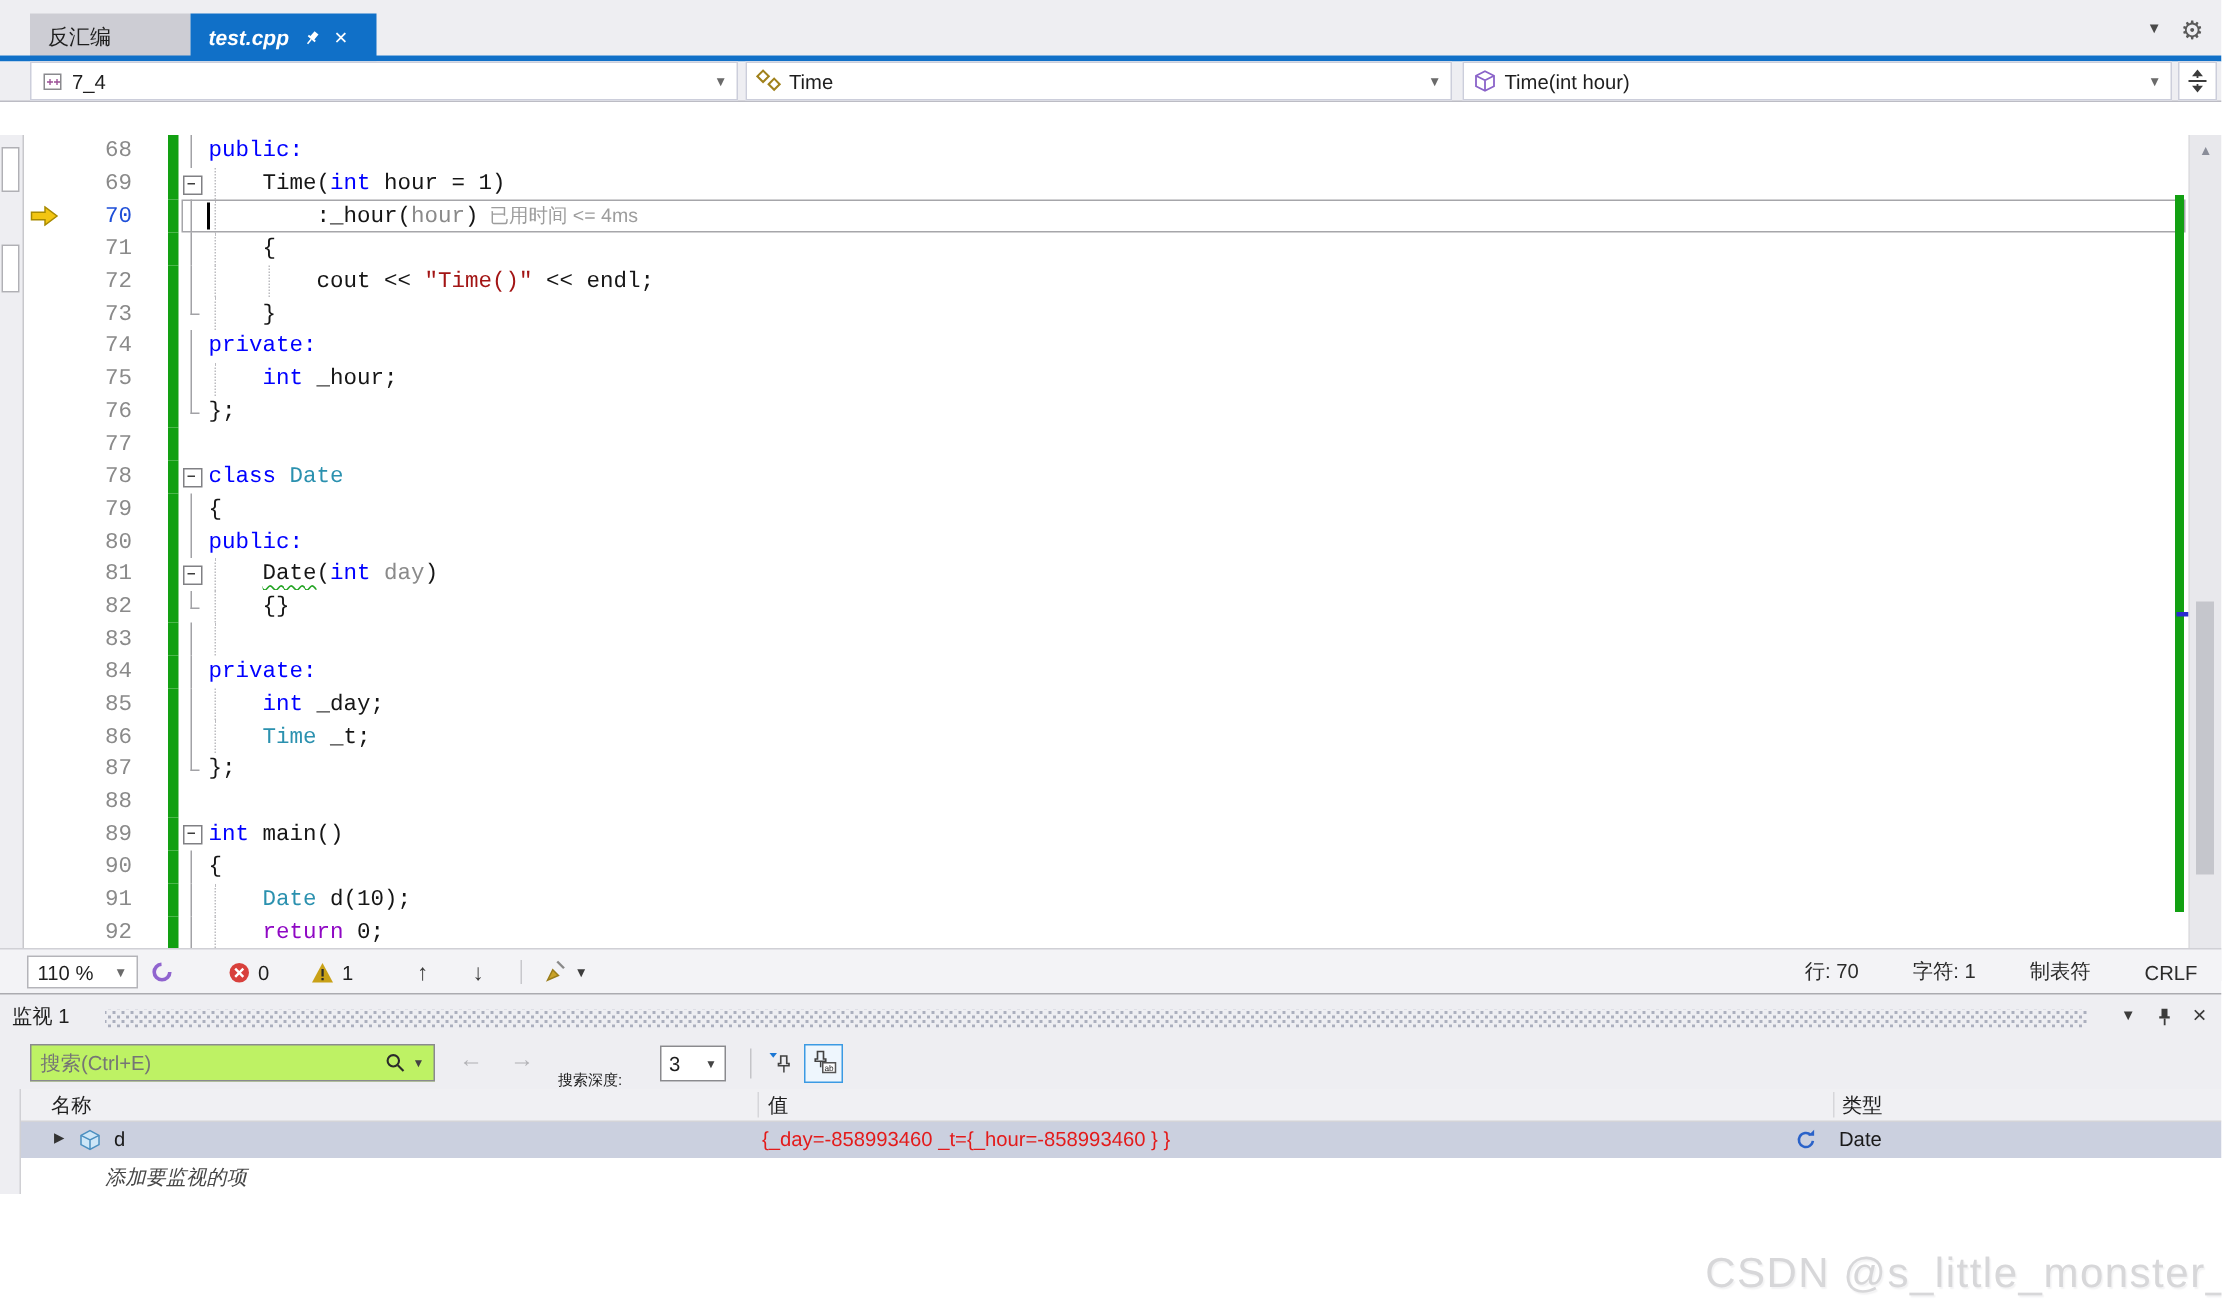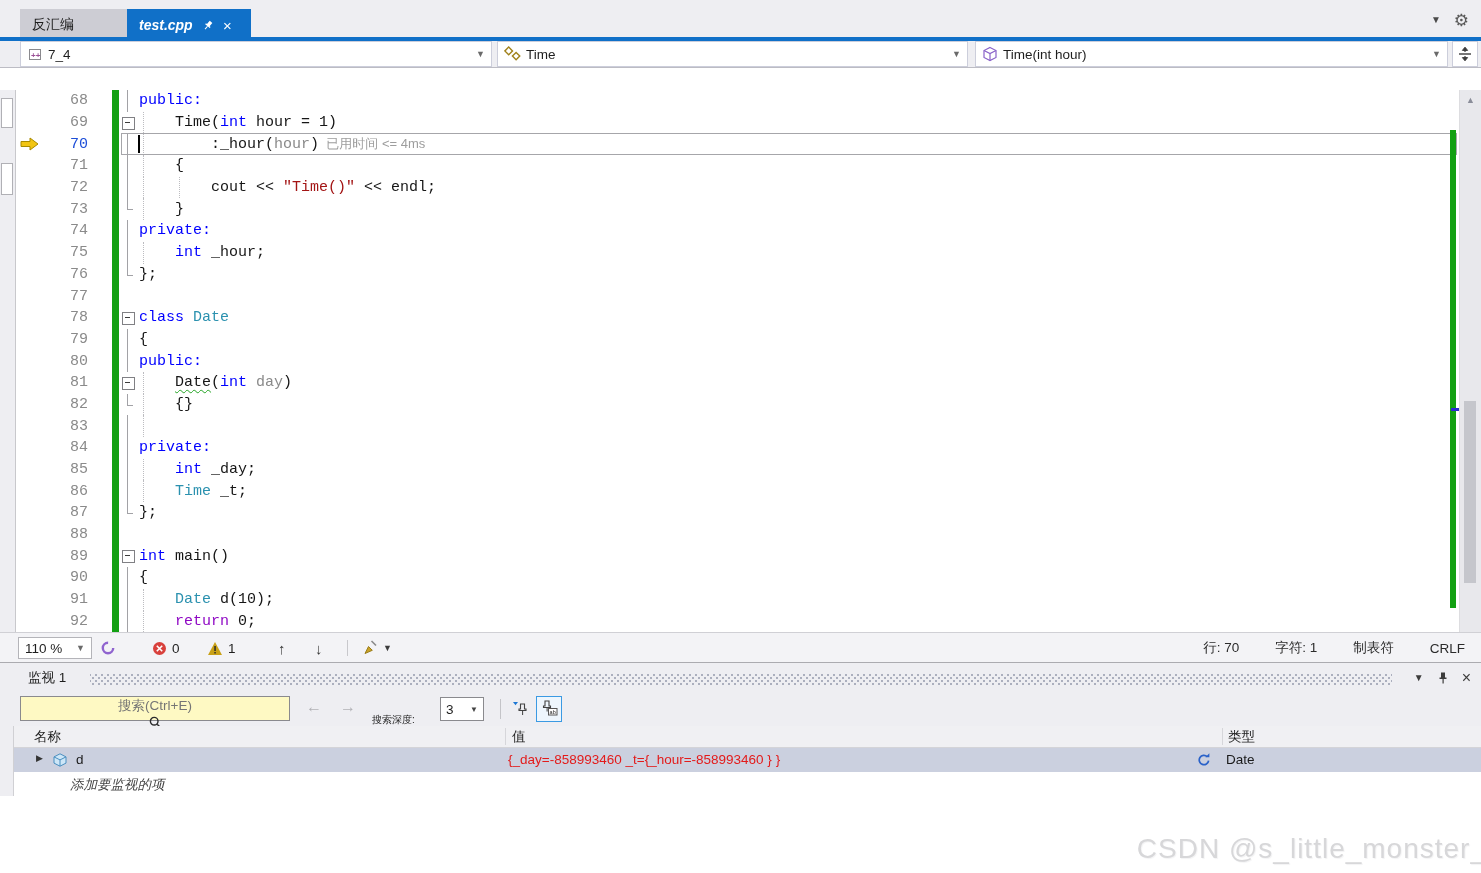--- a/index.html
+++ b/index.html
@@ -89,29 +89,29 @@
   .zoombox .chev { margin-left:auto; font-size:9px; color:#6a6a6a; }
   .es-item { position:absolute; top:4px; height:22px; display:flex; align-items:center; gap:5px; }
   .es-right { position:absolute; right:16px; top:0; height:30px; display:flex; align-items:center;
               gap:36px; color:#2b2b2b; }
   .es-sep { position:absolute; left:347px; top:7px; width:1px; height:16px; background:#c8c8cc; }
   .arrow-btn { font-size:15px; color:#3c3c3c; }
 
   
   .watch { position:absolute; top:662px; left:0; right:0; bottom:0; background:#fff; }
   .wtitle { height:30px; background:#eeeef2; border-top:1px solid #ababb0;
-            display:flex; align-items:center; padding:0 10px 0 28px; font-size:13.5px; gap:12px; }
+            display:flex; align-items:center; padding:0 10px 0 8px; font-size:13.5px; gap:12px; }
   .wdots { flex:1; height:12px; margin:2px 10px 0 12px;
            background-image:radial-gradient(#abafbe 1px, transparent 1.2px),
                             radial-gradient(#abafbe 1px, transparent 1.2px);
            background-size:6px 6px; background-position:0 2px,3px 5px; }
   .wtitle .ico { color:#3c3c3c; font-size:11px; display:flex; align-items:center; }
   .wtoolbar { height:34px; background:#eeeef2; position:relative; }
-  .wsearch { position:absolute; left:20px; top:4px; width:270px; height:25px; background:#fef9c3;
-             border:1px solid #8a8a8e; display:flex; align-items:center; padding:0 6px;flex-direction:column; }
+  .wsearch { position:absolute; left:20px; top:4px; width:270px; height:25px; background:#bef264;
+             border:1px solid #8a8a8e; display:flex; align-items:center; padding:0 6px; }
   .wsearch .ph { color:#757575; font-size:13.5px; flex:1; }
   .wsearch .chev { font-size:8px; color:#444; margin-left:4px; }
   .wnav { position:absolute; top:6px; font-size:16px; color:#b2b2b6; }
   .wdepth-label { position:absolute; left:372px; top:21px; font-size:10px; }
   .wdepth { position:absolute; left:440px; top:5px; width:44px; height:24px; background:#fff;
             border:1px solid #8a8a8e; display:flex; align-items:center; padding:0 5px; font-size:13.5px; }
   .wdepth .chev { margin-left:auto; font-size:8px; color:#444; }
   .wtb-sep { position:absolute; left:500px; top:7px; width:1px; height:20px; background:#c4c4c8; }
   .wtb-btn { position:absolute; top:4px; width:26px; height:26px; display:flex;
              align-items:center; justify-content:center; }

